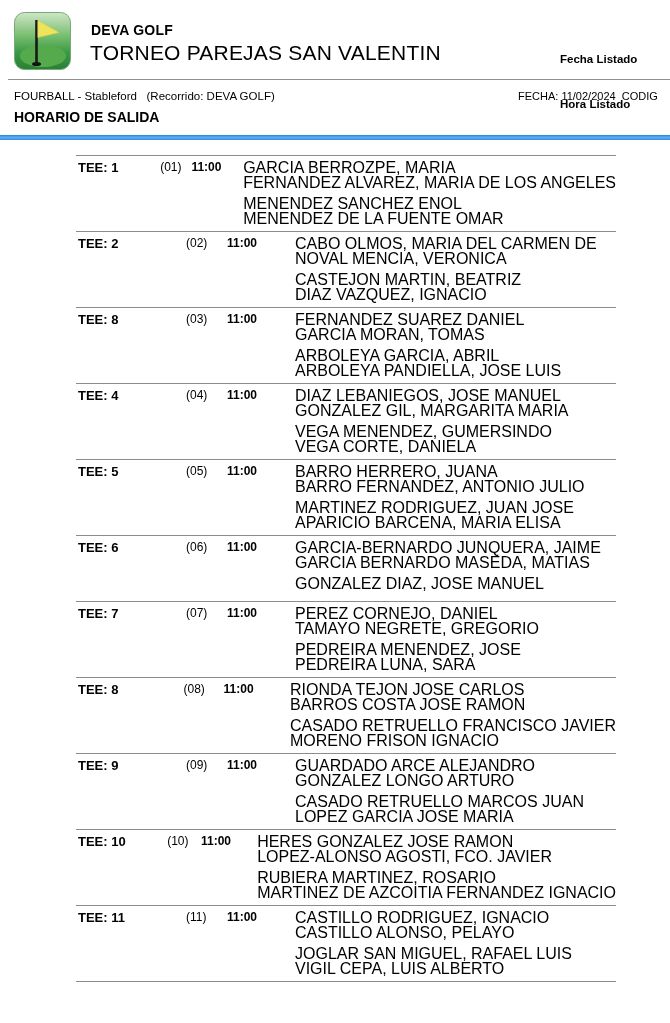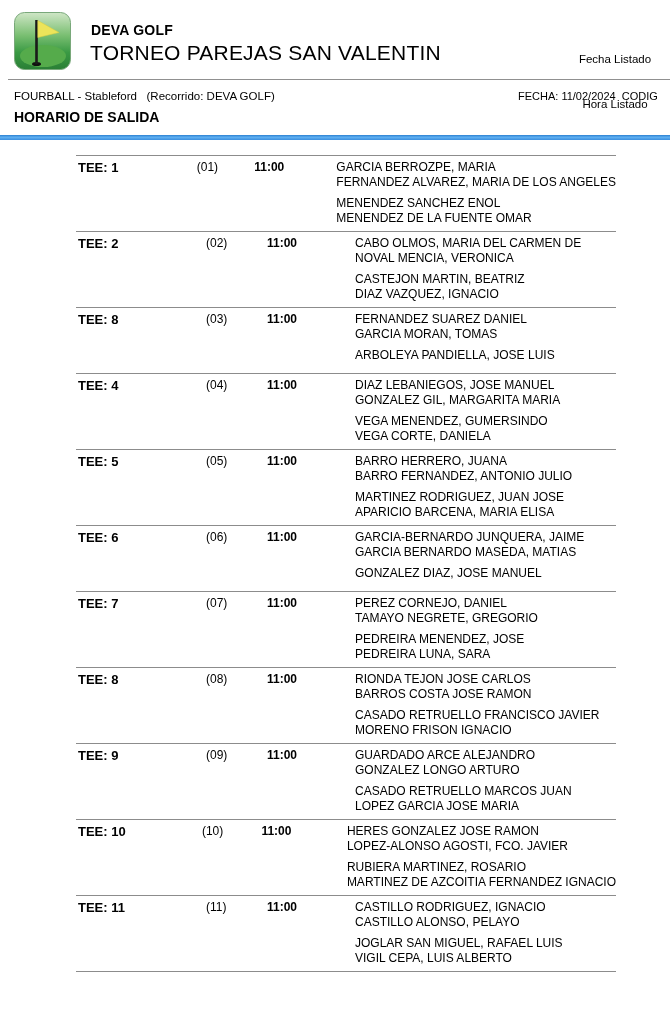--- a/index.html
+++ b/index.html
@@ -8,37 +8,37 @@
     background:#ffffff;color:#000;
     font-family:"Liberation Sans","DejaVu Sans",sans-serif;
     -webkit-font-smoothing:antialiased;
   }
   .abs{position:absolute;}
 
   
   .logo{left:14px;top:12px;width:57px;height:58px;}
   .club-name{left:91px;top:22px;font-size:14px;font-weight:bold;letter-spacing:.2px;white-space:pre;}
   .title{left:90px;top:41px;font-size:21px;letter-spacing:.2px;white-space:pre;}
-  .listado-block{left:560px;top:22px;width:110px;text-align:center;
-    font-size:11.5px;font-weight:normal;line-height:15px;white-space:pre;}
+  .listado-block{left:560px;top:22px;width:110px;text-align:left;
+    font-size:11.5px;font-weight:bold;line-height:15px;white-space:pre;}
   .header-rule{left:8px;top:79px;width:662px;height:0;border-top:1px solid #909090;}
   .format-line{left:14px;top:90px;font-size:11.5px;white-space:pre;}
   .date-code-line{left:518px;top:90px;font-size:11px;white-space:pre;}
   .section-title{left:14px;top:109px;font-size:14px;font-weight:bold;white-space:pre;}
   .blue-bar{left:0;top:135px;width:670px;height:5px;
     background:linear-gradient(180deg,#2b7fd0 0%,#5fb0f2 45%,#3a8ede 100%);}
 
   
   .tee-table{left:76px;top:155px;width:540px;border-bottom:1px solid #8c8c8c;}
   .tee-row{display:flex;border-top:1px solid #8c8c8c;
-    padding-top:4px;padding-bottom:5px;min-height:66px;box-sizing:border-box;gap:20px;}
+    padding-top:4px;padding-bottom:5px;min-height:66px;box-sizing:border-box;}
   .col-tee{width:110px;font-size:13px;font-weight:bold;line-height:15px;padding-left:2px;box-sizing:border-box;}
   .col-num{width:41px;font-size:12px;line-height:15px;}
   .col-time{width:68px;font-size:12px;font-weight:bold;line-height:15px;}
-  .col-names{flex:1;font-size:12px;line-height:15px;}
+  .col-names{flex:1;font-size:16px;line-height:15px;}
   .pair + .pair{margin-top:6px;}
   .player{white-space:nowrap;}
 </style>
 </head>
 <body>
 
 <div class="abs logo">
   <svg width="57" height="58" viewBox="0 0 57 58">
     <defs>
       <linearGradient id="bg" x1="0" y1="0" x2="0" y2="1">
@@ -108,20 +108,21 @@
   <div class="tee-row">
     <div class="col-tee t-tee">TEE: 8</div>
     <div class="col-num t-num">(03)</div>
     <div class="col-time t-time">11:00</div>
     <div class="col-names">
       <div class="pair">
         <div class="player p00">FERNANDEZ SUAREZ DANIEL</div>
         <div class="player p01">GARCIA MORAN, TOMAS</div>
       </div>
       <div class="pair">
+        <div class="player p10">ARBOLEYA GARCIA, ABRIL</div>
         <div class="player p11">ARBOLEYA PANDIELLA, JOSE LUIS</div>
       </div>
     </div>
   </div>
 
   <div class="tee-row">
     <div class="col-tee t-tee">TEE: 4</div>
     <div class="col-num t-num">(04)</div>
     <div class="col-time t-time">11:00</div>
     <div class="col-names">

